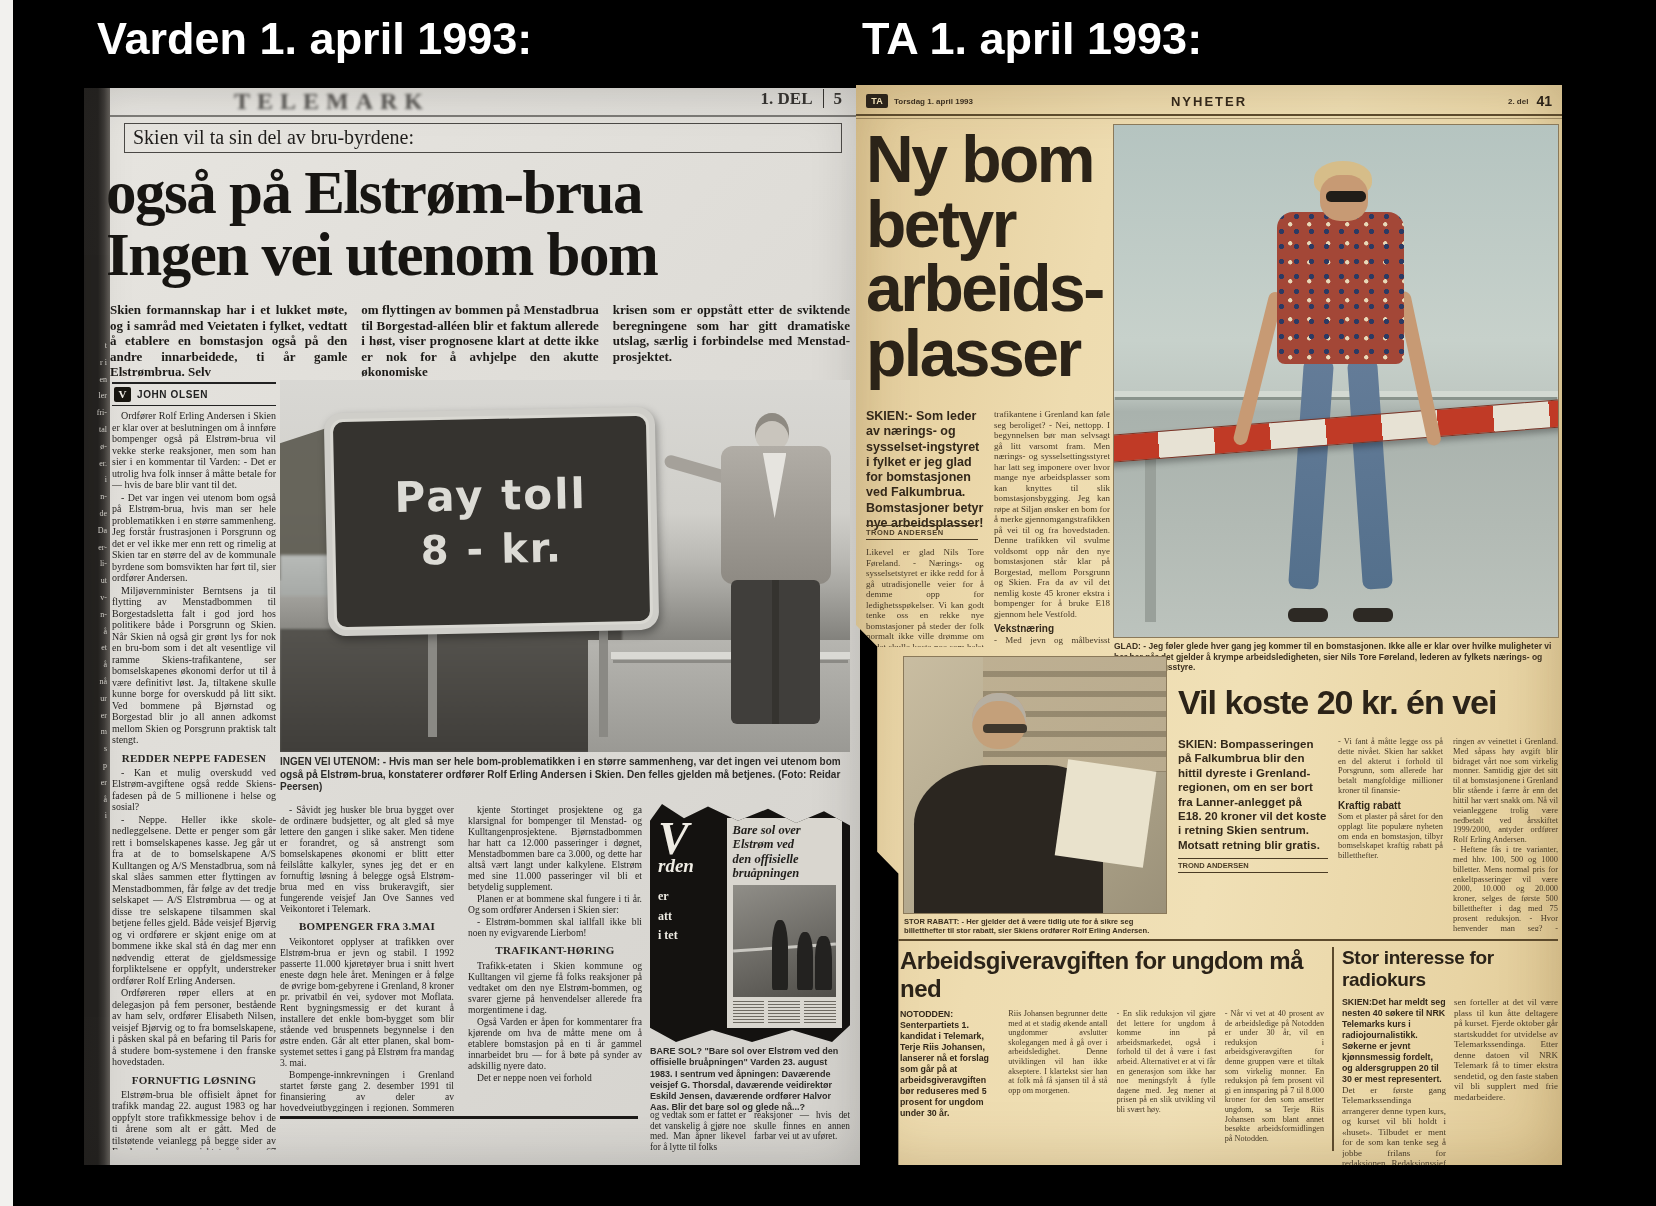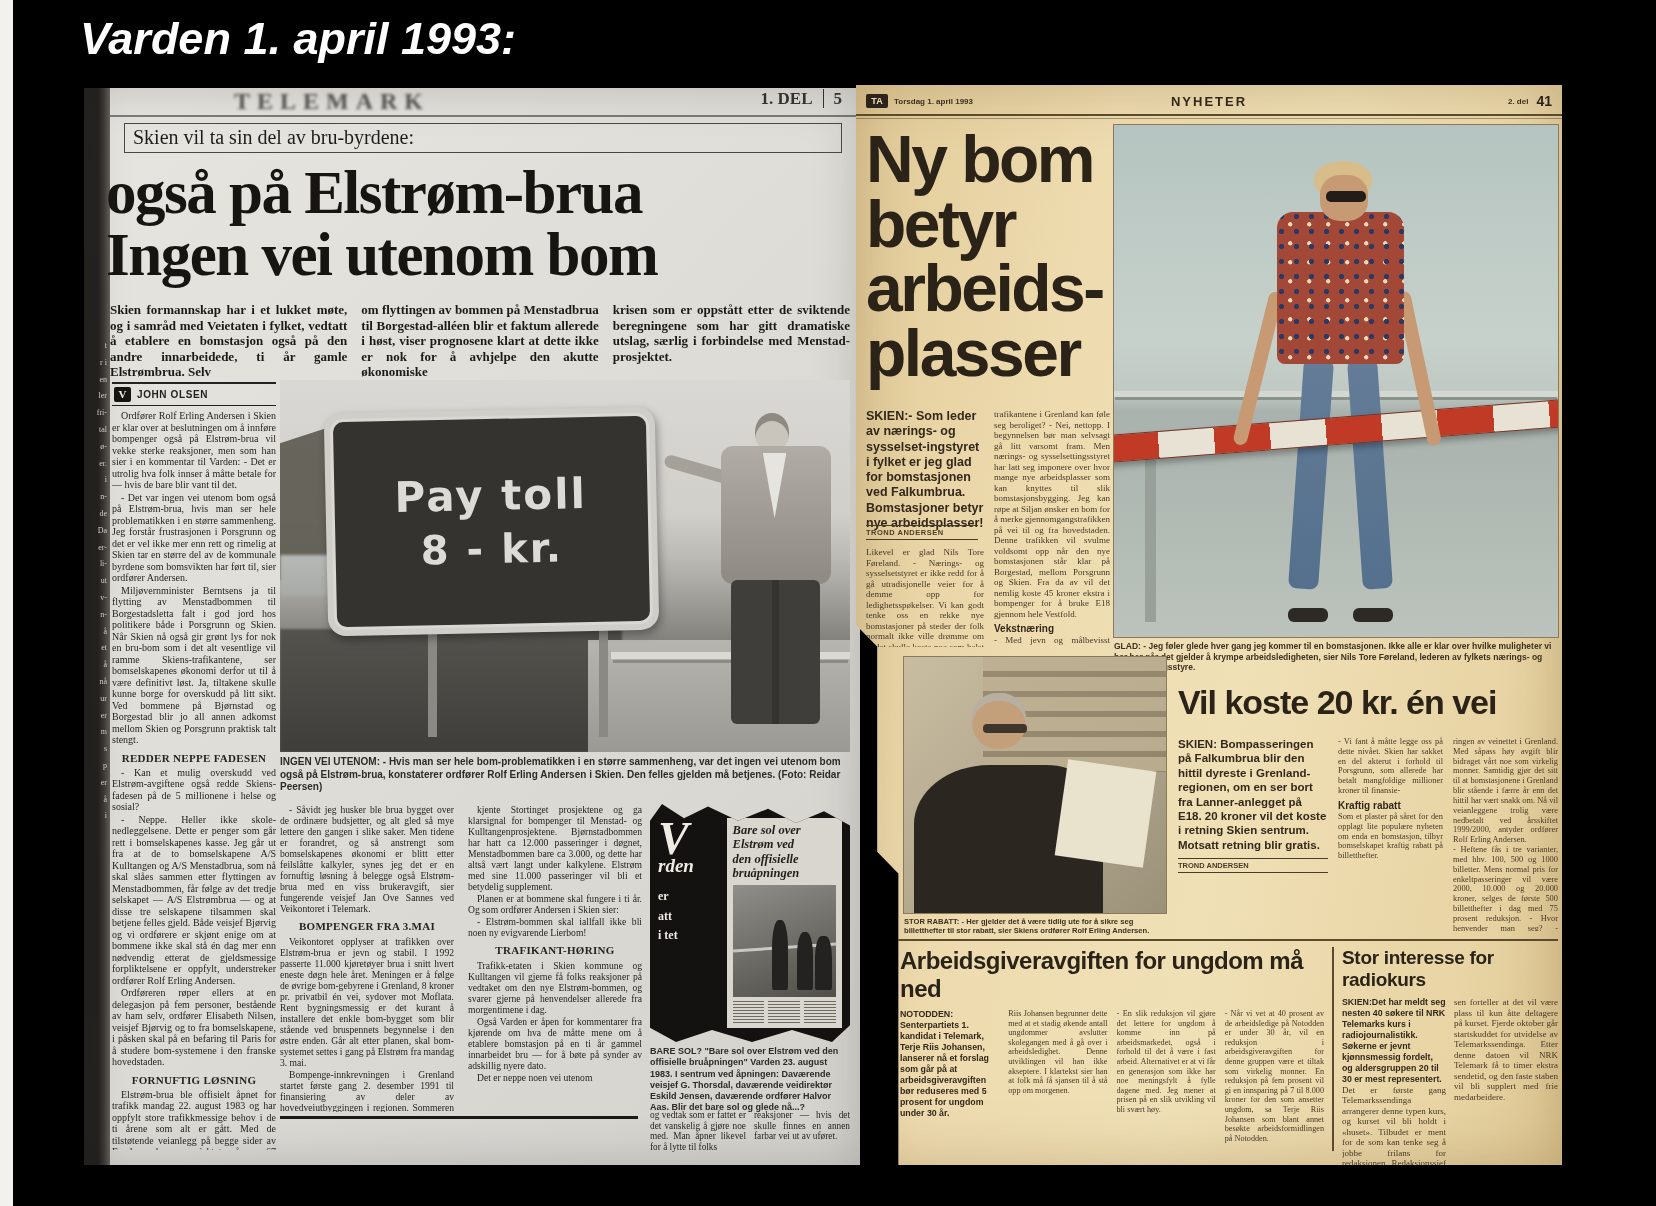--- a/index.html
+++ b/index.html
@@ -145,21 +145,22 @@
   .t-radio{left:486px;top:862px;width:216px;}
   .t-radio h3{margin:0 0 6px;font:700 19px "Liberation Sans",sans-serif;letter-spacing:-.3px;color:#2b2318;}
   .t-rcols{display:flex;gap:8px;height:176px;overflow:hidden;}
   .t-rcols>div{flex:1;overflow:hidden;}
 </style>
 </head>
 <body>
 
 <div class="stage">
   <div class="abs white-strip"></div>
-  <div class="abs slide-title" style="left:80px;font-style:italic;">Varden 1. april 1993:</div>
+  <div class="abs slide-title" style="left:97px;">Varden 1. april 1993:</div>
+  <div class="abs slide-title" style="left:862px;">TA 1. april 1993:</div>
 
   <section class="abs varden">
     <div class="abs v-edge">t
 r i
 en
 ler
 fri-
 tal
 ø-
 er.
@@ -245,21 +246,21 @@
         <p class="p smallp">Veikontoret opplyser at trafikken over Elstrøm-brua er jevn og stabil. I 1992 passerte 11.000 kjøretøyer brua i snitt hvert eneste døgn hele året. Meningen er å følge de øvrige bom-gebyrene i Grenland, 8 kroner pr. privatbil én vei, sydover mot Moflata. Rent bygningsmessig er det kurant å installere det enkle bom-bygget som blir stående ved bruspennets begynnelse i den østre enden. Går alt etter planen, skal bom-systemet settes i gang på Elstrøm fra mandag 3. mai.</p>
         <p class="p smallp">Bompenge-innkrevningen i Grenland startet første gang 2. desember 1991 til finansiering av deler av hovedveiutbyggingen i regionen. Sommeren 1988 god-</p>
       </div>
       <div>
         <p class="p smallp">kjente Stortinget prosjektene og ga klarsignal for bompenger til Menstad- og Kulltangenprosjektene. Bjørnstadbommen har hatt ca 12.000 passeringer i døgnet, Menstadbommen bare ca 3.000, og dette har altså vært langt under kalkylene. Elstrøm med sine 11.000 passeringer vil bli et betydelig supplement.</p>
         <p class="p smallp">Planen er at bommene skal fungere i ti år. Og som ordfører Andersen i Skien sier:</p>
         <p class="p smallp">- Elstrøm-bommen skal iallfall ikke bli noen ny evigvarende Lierbom!</p>
         <div class="sub">TRAFIKANT-HØRING</div>
         <p class="p smallp">Trafikk-etaten i Skien kommune og Kulltangen vil gjerne få folks reaksjoner på vedtaket om den nye Elstrøm-bommen, og svarer gjerne på henvendelser allerede fra morgentimene i dag.</p>
         <p class="p smallp">Også Varden er åpen for kommentarer fra kjørende om hva de måtte mene om å etablere bomstasjon på en ti år gammel innarbeidet bru — for å bøte på synder av adskillig nyere dato.</p>
-        <p class="p smallp">Det er neppe noen vei utenom</p>
+        <p class="p smallp">Det er neppe noen vei forhold</p>
       </div>
     </div>
     <div class="abs v-blackrule"></div>
 
     <div class="abs v-inset">
       <div class="vi-left">
         <div class="bigV">V</div>
         <div class="rden">rden</div>
         <div class="frag">er
 att

